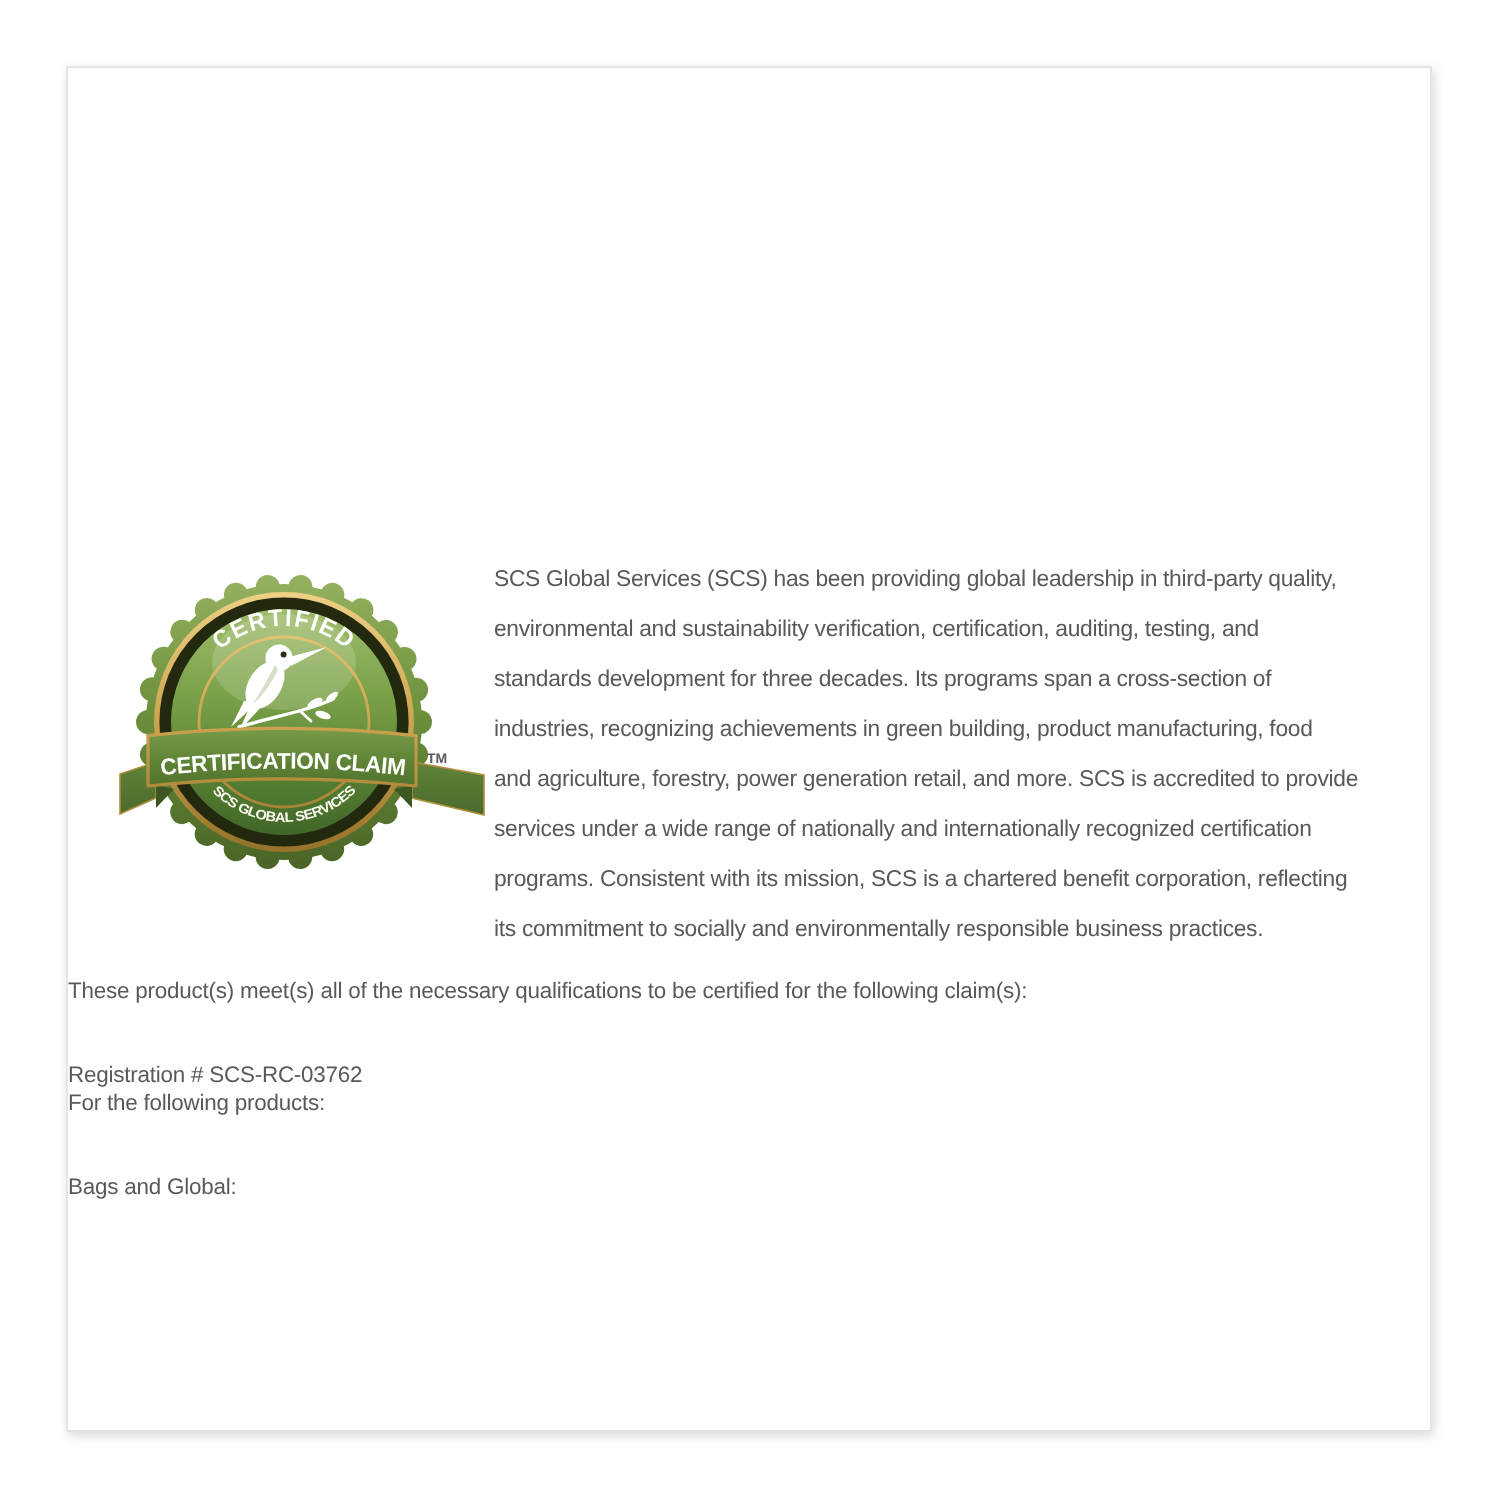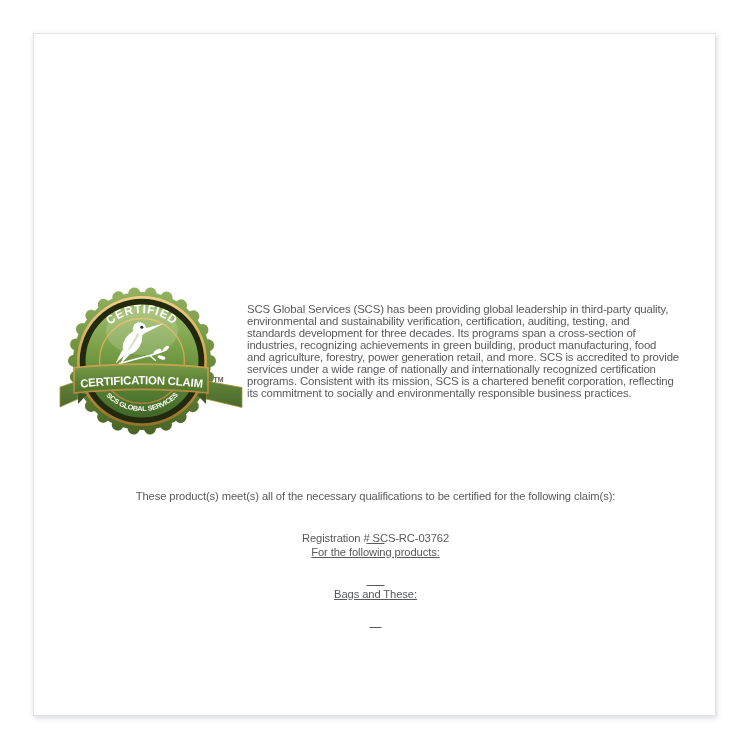--- a/index.html
+++ b/index.html
@@ -19,40 +19,40 @@
     box-shadow: 1px 2px 5px rgba(80,85,95,0.22);
   }
   .badge-svg {
     position: absolute;
     left: 22px; top: 252px;
     width: 190px; height: 150px;
   }
   .badge-svg text { font-family: "Liberation Sans", sans-serif; }
   .about {
     position: absolute;
-    left: 213px; top: 269px;
+    left: 213px; top: 244px;
     width: 476px;
     font-size: 11.4px;
-    line-height: 12px;
+    line-height: 25px;
     letter-spacing: -0.15px;
     color: #58595b;
     white-space: pre;
   }
   .center-block {
     position: absolute;
     left: 0; width: 683px;
-    text-align: center;
+    text-align: left;
     font-size: 11.2px;
     line-height: 14px;
     letter-spacing: -0.1px;
     color: #58595b;
     white-space: pre;
   }
   .claims-block { top: 427px; }
-  .products-block { top: 483px; text-decoration: underline; }
+  .products-block { top: 483px; }
 </style>
 </head>
 <body>
 
 <div class="canvas">
   <div class="card">
 
     <svg class="badge-svg" viewBox="55 285 190 150" xmlns="http://www.w3.org/2000/svg">
       <defs>
         <linearGradient id="gScallop" gradientUnits="userSpaceOnUse" x1="141" y1="288" x2="141" y2="432">
@@ -143,17 +143,17 @@
 programs. Consistent with its mission, SCS is a chartered benefit corporation, reflecting
 its commitment to socially and environmentally responsible business practices.</div>
 
     <div class="center-block claims-block">
       <div>These product(s) meet(s) all of the necessary qualifications to be certified for the following claim(s):</div>
       <div>Registration # SCS-RC-03762</div>
     </div>
 
     <div class="center-block products-block">
       <div>For the following products:</div>
-      <div>Bags and These:</div>
+      <div>Bags and Global:</div>
     </div>
 
   </div>
 </div>
 
 </body></html>

